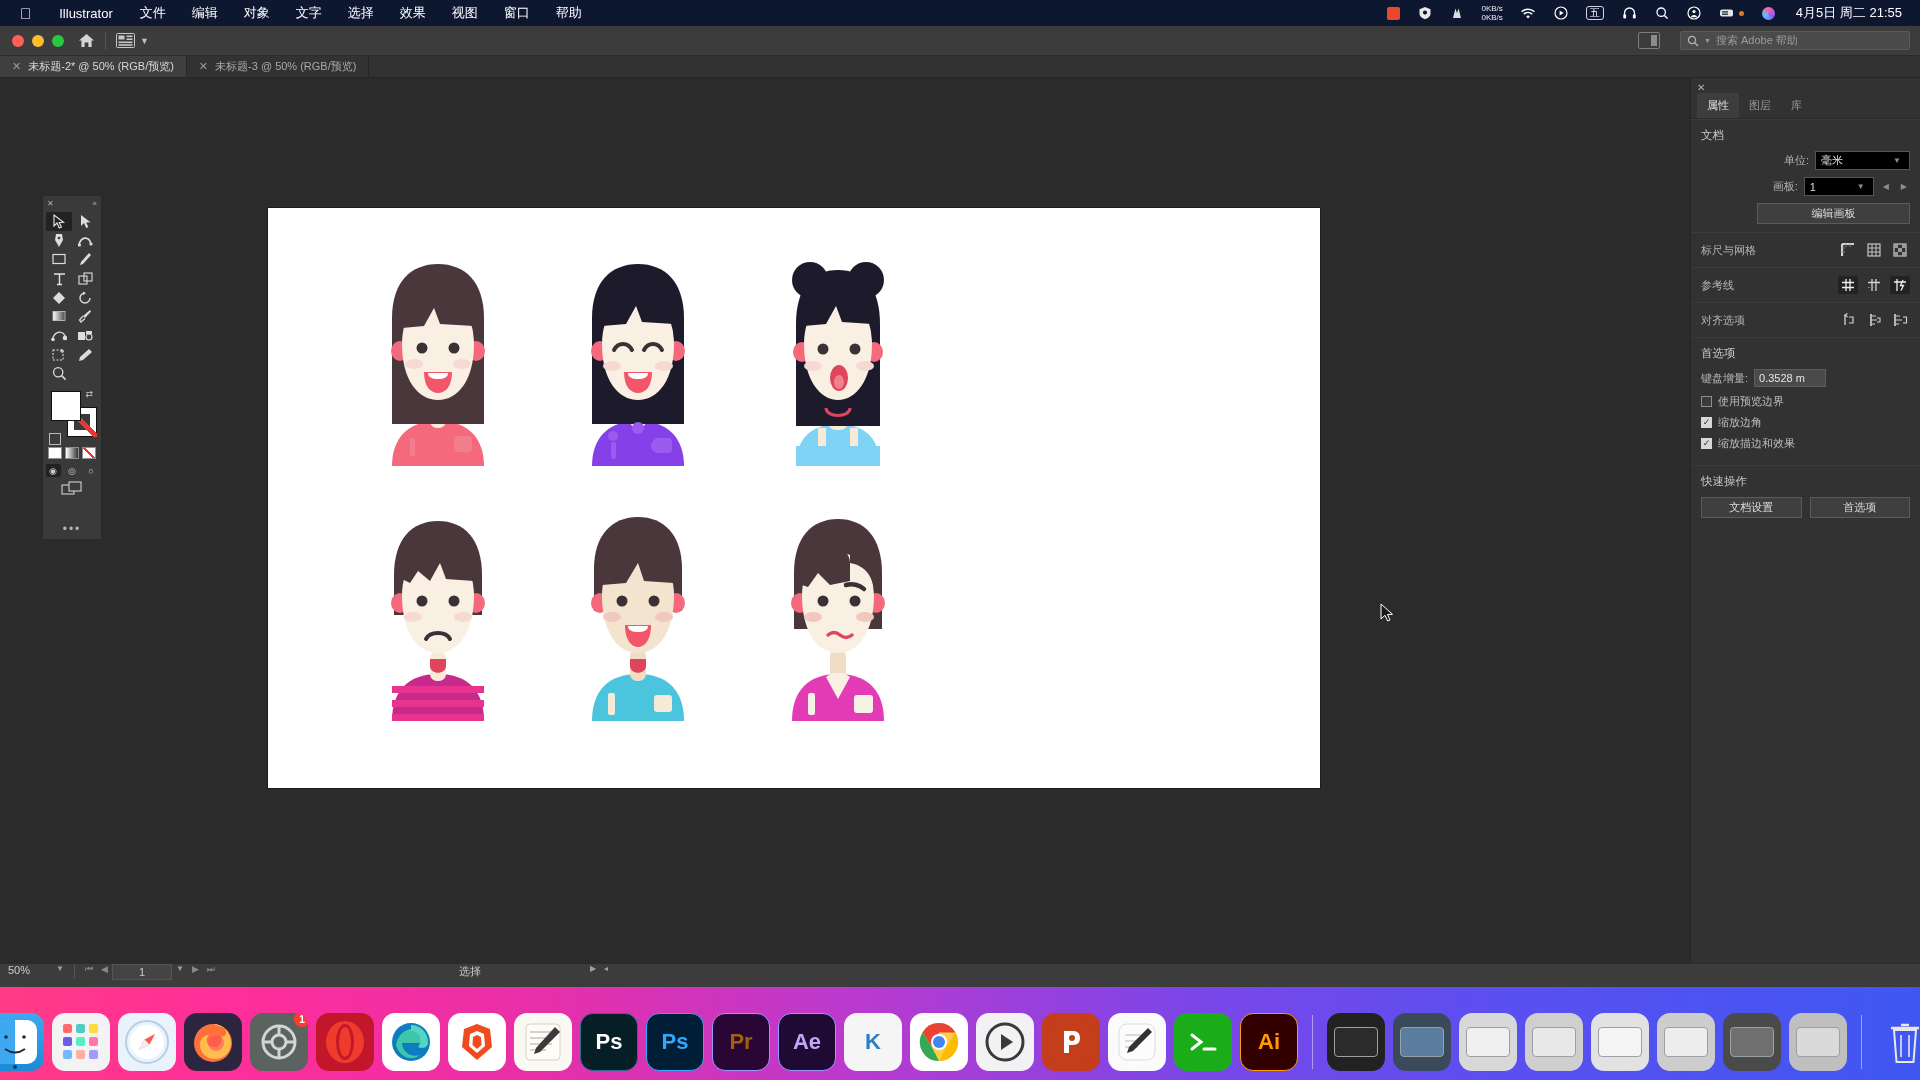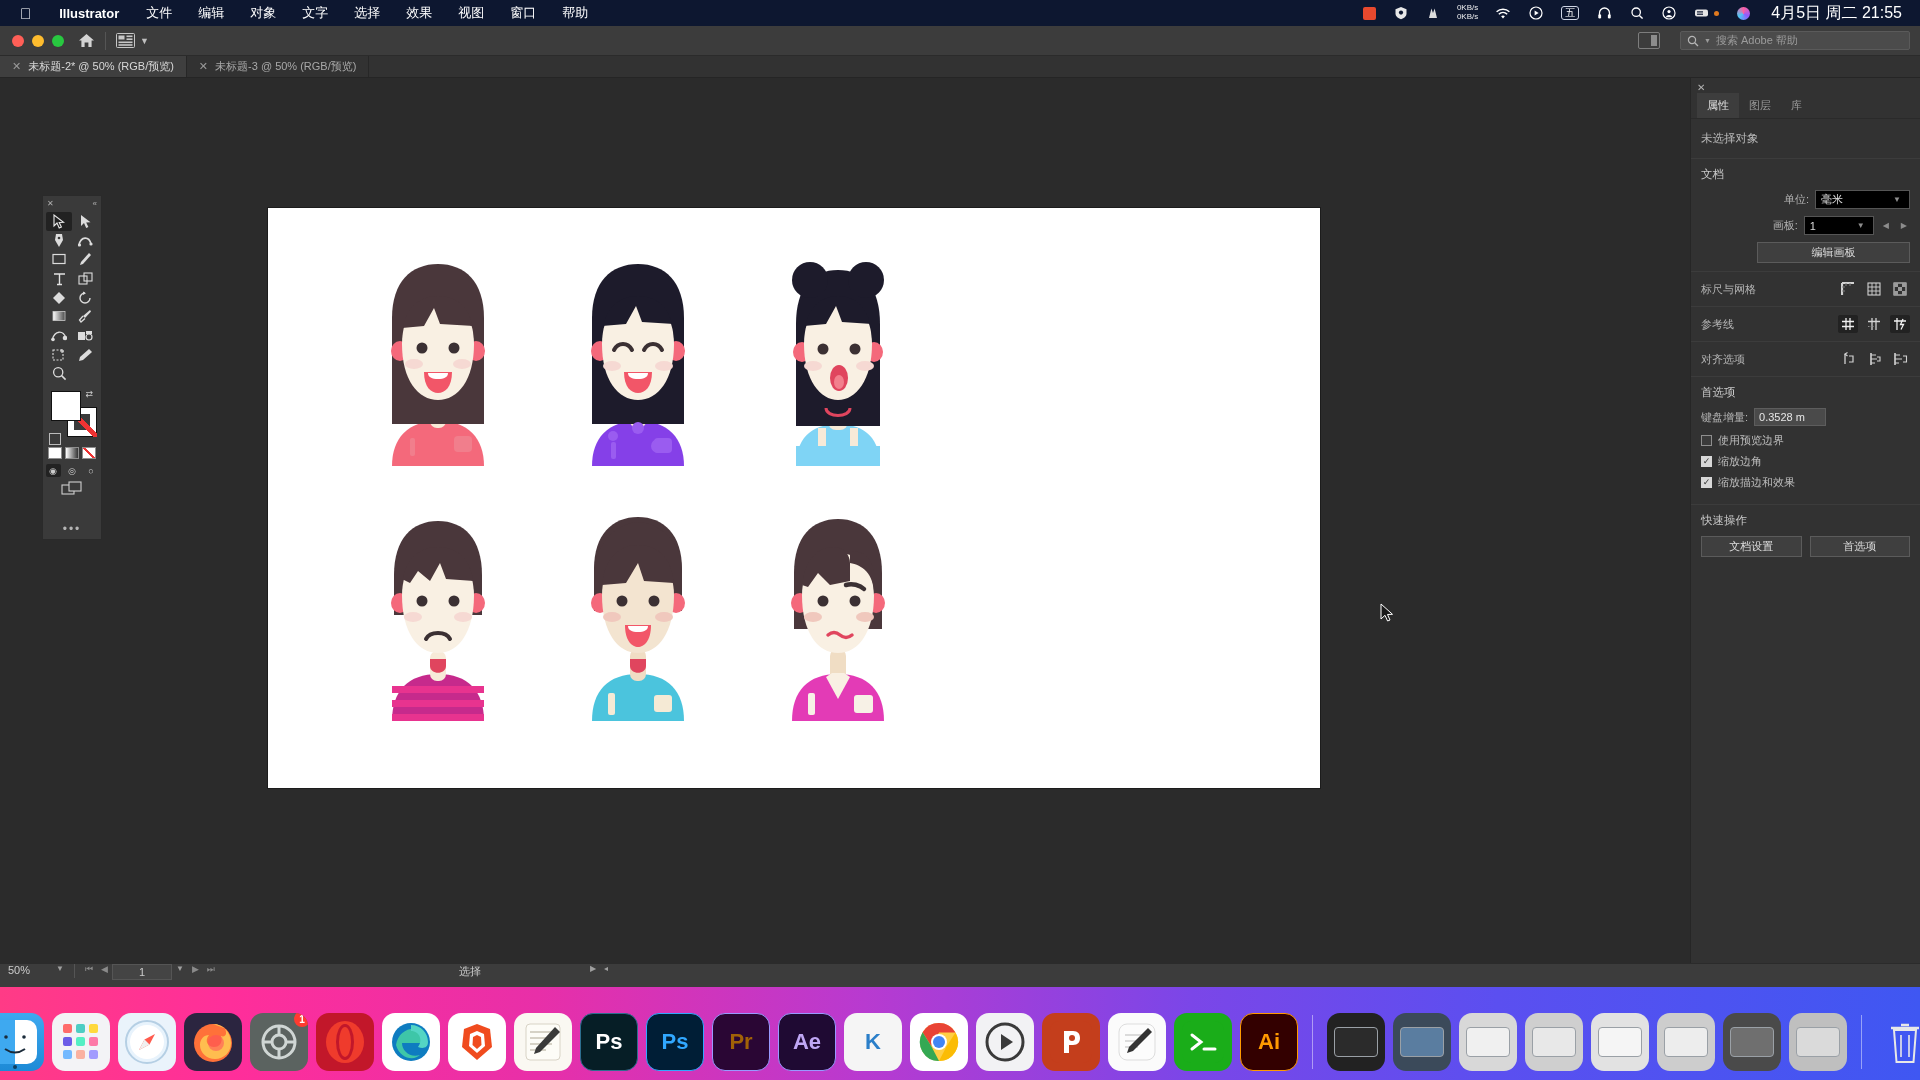--- a/index.html
+++ b/index.html
@@ -11,25 +11,25 @@
 
   
   #menubar{
     position:absolute; top:0; left:0; width:1920px; height:26px;
     background:#0d1730; display:flex; align-items:center;
     padding:0 10px; z-index:60; color:#fff; font-size:13px;
   }
   .mb-left{display:flex;align-items:center;gap:0;}
   .mb-apple{font-size:15px;padding:0 14px 0 10px;line-height:1;}
   .mb-item{padding:0 13px;white-space:nowrap;}
-  .mb-app{font-weight:bold;padding:0 14px;text-align:center;}
-  .mb-right{margin-left:auto;display:flex;gap:0;}
+  .mb-app{font-weight:normal;padding:0 14px;text-align:center;}
+  .mb-right{margin-left:auto;display:flex;align-items:center;gap:0;}
   .mb-ic{padding:0 9px;display:flex;align-items:center;justify-content:center;}
   .mb-net{font-size:8px;line-height:9px;text-align:right;padding:0 8px;opacity:.92;}
-  .mb-clock{padding:0 8px 0 12px;font-size:16px;white-space:nowrap;}
+  .mb-clock{padding:0 8px 0 12px;font-size:13px;white-space:nowrap;}
   .sq-red{width:13px;height:13px;background:#e8492e;border-radius:2px;}
   .ime-box{border:1px solid #cfd6e6;border-radius:3px;font-size:10px;padding:0px 3px;line-height:12px;}
   .dot-orange{width:5px;height:5px;border-radius:50%;background:#e07a1f;margin-left:3px;}
   .siri{width:13px;height:13px;border-radius:50%;
     background:conic-gradient(#ff5fa2,#8f5bff,#4fc8f5,#ff5fa2);}
 
   
   #titlebar{
     position:absolute; top:26px; left:0; width:1920px; height:30px;
     background:#3c3c3c; border-bottom:1px solid #2b2b2b;
@@ -590,21 +590,20 @@
     <div class="tdots">•••</div>
   </div>
 
   <div id="props">
     <div class="pp-close">✕</div>
     <div class="pp-tabs">
       <div class="pp-tab active">属性</div>
       <div class="pp-tab">图层</div>
       <div class="pp-tab">库</div>
     </div>
-    <div class="pp-noselect">未选择对象</div>
 
     <div class="pp-sec">
       <div class="pp-h">文档</div>
       <div class="pp-row">
         <span class="pp-lbl">单位:</span>
         <div class="pp-select">
           <span>毫米</span>
           <span class="pp-arrbtn">▼</span>
         </div>
       </div>

